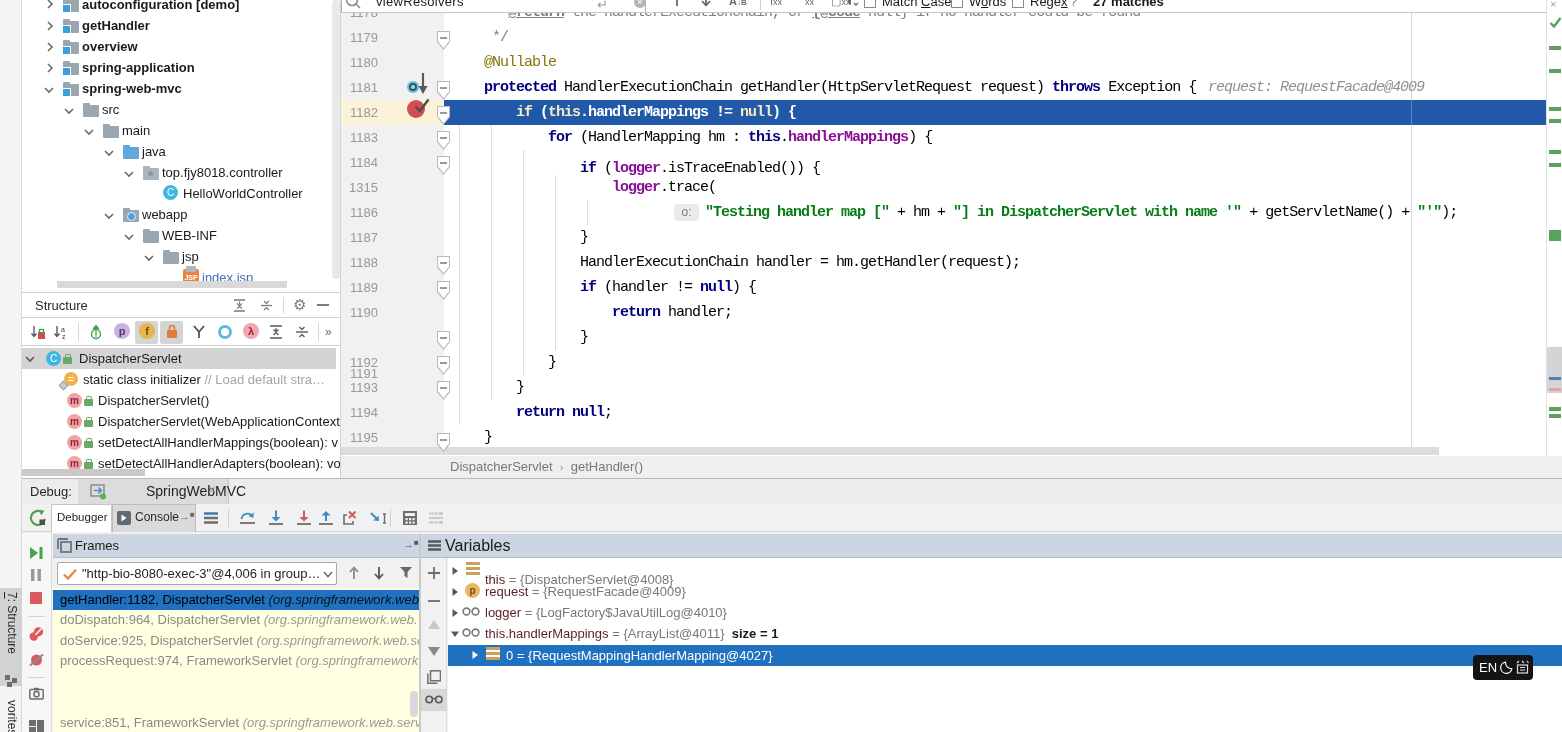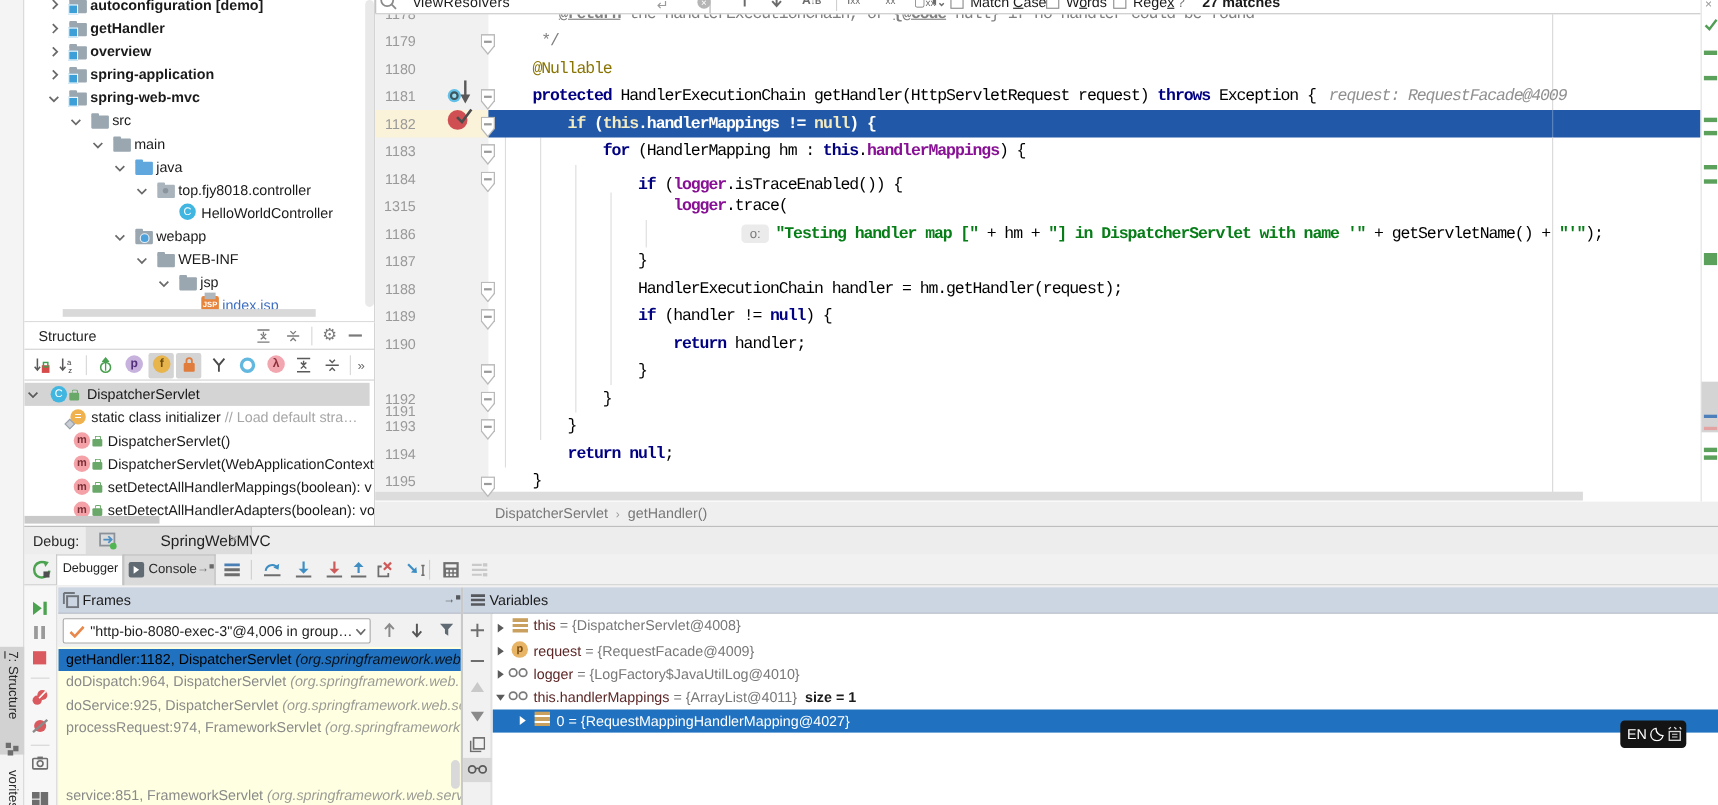--- a/index.html
+++ b/index.html
@@ -458,21 +458,21 @@
           <path d="M1 1 H11 M1 1 V11" stroke="#70757c" stroke-width="1.8" fill="none"></path>
           <rect x="4" y="4" width="10" height="10" fill="none" stroke="#70757c" stroke-width="1.8"></rect>
         </svg>
       <div class="abs" style="left:22px;top:0;height:24px;line-height:24px;font-size:13px;color:#1a1a1a;">Frames</div>
       <div class="abs" style="left:350px;top:4px;font-size:11px;color:#55585c;">→<span style="font-size:8px;vertical-align:3px;">■</span></div>
     </div>
     <div class="abs" style="left:421px;top:55px;width:1141px;height:24px;background:#ccd5e2;border-bottom:1px solid #b4bac4;">
       <svg class="abs" style="left:7px;top:6px;" width="13" height="12" viewBox="0 0 13 12">
           <path d="M0 1.5 H13 M0 5.5 H13 M0 9.5 H13" stroke="#55585c" stroke-width="2.4"></path>
         </svg>
-      <div class="abs" style="left:24px;top:0;height:24px;line-height:24px;font-size:13px;color:#1a1a1a;">Variables</div>
+      <div class="abs" style="left:24px;top:0;height:24px;line-height:24px;font-size:16px;color:#1a1a1a;">Variables</div>
     </div>
 
     <div class="abs" style="left:22px;top:54px;width:30px;height:200px;background:#f7f7f7;border-right:1px solid #dbdbdb;"></div>
     <svg class="abs" style="left:29px;top:67px;" width="15" height="14" viewBox="0 0 15 14">
         <path d="M1 1 L9 7 L1 13 Z" fill="#4ba24f"></path>
         <rect x="10.5" y="1" width="3" height="12" fill="#4ba24f"></rect>
       </svg>
     <svg class="abs" style="left:30px;top:90px;" width="12" height="12" viewBox="0 0 12 12">
         <rect x="1" y="0" width="3.4" height="12" fill="#9a9a9a"></rect>
         <rect x="7.5" y="0" width="3.4" height="12" fill="#9a9a9a"></rect>
@@ -554,21 +554,21 @@
           <circle cx="13.8" cy="5.5" r="3.2" fill="none" stroke="#5a5a5a" stroke-width="1.6"></circle>
           <path d="M7.4 5 Q9 3.8 10.6 5" fill="none" stroke="#5a5a5a" stroke-width="1.4"></path>
         </svg>
     </div>
 
     <div class="abs" style="left:448px;top:79px;width:1114px;height:175px;background:#fff;">
       <svg class="vchev" style="left:3px;top:8px;" width="9" height="10" viewBox="0 0 9 10">
           <path d="M1.5 1 L7 5 L1.5 9 Z" fill="#5a5a5a"></path>
         </svg>
       <div class="vstack" style="left:18px;top:4px;"></div>
-      <div class="vrow" style="top:0;"><span class="vname">this</span> = {DispatcherServlet@4008}</div>
+      <div class="vrow" style="top:11px;"><span class="vname">this</span> = {DispatcherServlet@4008}</div>
       <svg class="vchev" style="left:3px;top:29px;" width="9" height="10" viewBox="0 0 9 10">
           <path d="M1.5 1 L7 5 L1.5 9 Z" fill="#5a5a5a"></path>
         </svg>
       <div class="abs" style="left:17px;top:25px;width:15px;height:15px;border-radius:50%;background:#e8b465;color:#7a4c12;font-size:10px;font-weight:bold;text-align:center;line-height:15px;">p</div>
       <div class="vrow" style="top:23px;"><span class="vname">request</span> = {RequestFacade@4009}</div>
       <svg class="vchev" style="left:3px;top:50px;" width="9" height="10" viewBox="0 0 9 10">
           <path d="M1.5 1 L7 5 L1.5 9 Z" fill="#5a5a5a"></path>
         </svg>
       <svg class="abs" style="left:14px;top:48px;" width="18" height="11" viewBox="0 0 18 11">
           <circle cx="4.5" cy="5.5" r="3.4" fill="none" stroke="#7a7a7a" stroke-width="1.6"></circle>

